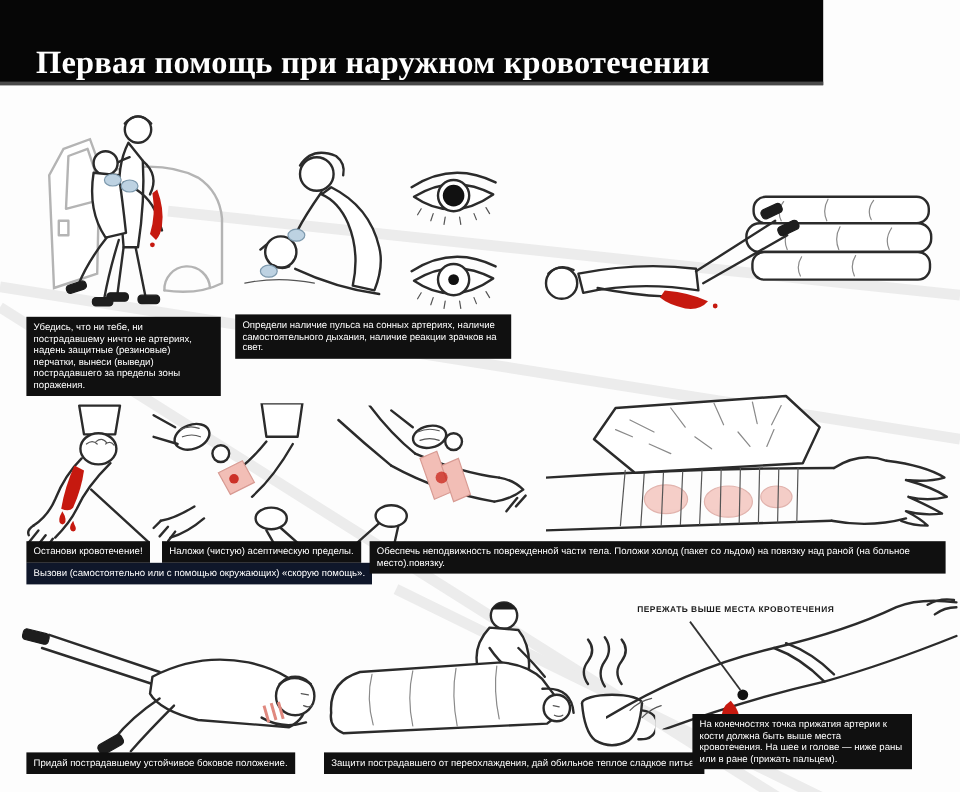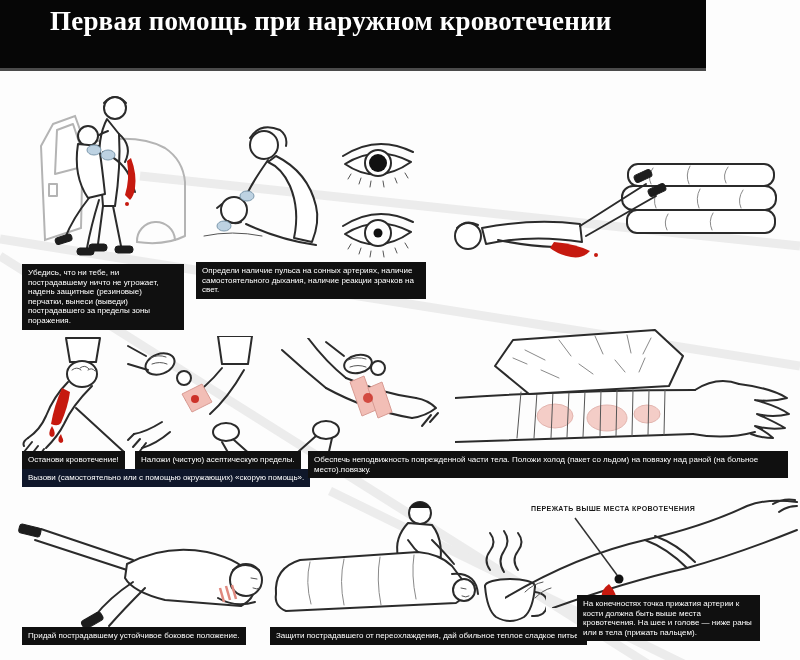--- a/index.html
+++ b/index.html
@@ -1,20 +1,20 @@
 <!DOCTYPE html>
 <html lang="ru"><head>
 <meta charset="utf-8">
 <style>
   html,body{margin:0;padding:0;background:#dcdcdc;}
   #page{position:relative;width:800px;height:660px;background:#fdfdfd;overflow:hidden;
         font-family:"Liberation Sans", sans-serif;}
   
   #hdr{position:absolute;left:0;top:0;width:686px;height:68px;background:#060606;
-       border-bottom:3px solid #4a4a4a;display:flex;align-items:flex-start;padding-left:20px;}
+       border-bottom:3px solid #4a4a4a;display:flex;align-items:flex-end;}
   #hdr h1{margin:0 0 0 30px;padding-top:6px;color:#ffffff;font-family:"Liberation Serif", serif;
        font-size:27px;font-weight:700;letter-spacing:0.2px;}
   
   #beams{position:absolute;left:0;top:71px;z-index:0;}
   
   .ill{position:absolute;z-index:1;}
   .ln{fill:none;stroke:#2b2b2b;stroke-width:2;stroke-linecap:round;stroke-linejoin:round;}
   .fig{fill:#ffffff;stroke:#2b2b2b;stroke-width:2;stroke-linecap:round;stroke-linejoin:round;}
   .lt{fill:none;stroke:#b4b4b4;stroke-width:2;stroke-linecap:round;stroke-linejoin:round;}
   .ltf{fill:#ffffff;stroke:#b4b4b4;stroke-width:2;}
@@ -221,32 +221,32 @@
     <path class="thin" d="M20,96 q8,-8 18,-10 M30,102 q8,-8 16,-10"></path>
     <path class="ln" d="M268,8 q10,-6 22,-4 M274,16 q8,-6 18,-6"></path>
     <line x1="70" y1="22" x2="112" y2="79" stroke="#333" stroke-width="1.5"></line>
     <circle cx="114" cy="83" r="4.5" fill="#111"></circle>
     <path class="blood" d="M104,88 q9,10 7,19 q-9,5 -14,-4 q-2,-9 7,-15 z"></path>
     <path class="blood" d="M98,97 q-3,7 2,9 q5,-2 2,-9 l-2,-4 z"></path>
   </svg>
 
   <div id="pressure-label">ПЕРЕЖАТЬ ВЫШЕ МЕСТА КРОВОТЕЧЕНИЯ</div>
 
-  <div class="cap" style="left:22px;top:264px;width:162px">Убедись, что ни тебе, ни пострадавшему ничто не угрожает, надень защитные (резиновые) перчатки, вынеси (выведи) пострадавшего за пределы зоны поражения.</div>
+  <div class="cap" style="left:22px;top:264px;width:162px">Убедись, что ни тебе, ни пострадавшему ничто не артериях, надень защитные (резиновые) перчатки, вынеси (выведи) пострадавшего за пределы зоны поражения.</div>
 
   <div class="cap" style="left:196px;top:262px;width:230px">Определи наличие пульса на сонных артериях, наличие самостоятельного дыхания, наличие реакции зрачков на свет.</div>
 
 
   <div class="cap nowrap" style="left:22px;top:451px">Останови кровотечение!</div>
 
   <div class="cap nowrap" style="left:135px;top:451px">Наложи (чистую) асептическую пределы.</div>
 
   <div class="cap alert nowrap" style="left:22px;top:469px">Вызови (самостоятельно или с помощью окружающих) «скорую помощь».</div>
 
   <div class="cap nowrap" style="left:22px;top:627px">Придай пострадавшему устойчивое боковое положение.</div>
 
   <div class="cap" style="left:308px;top:451px;width:480px">Обеспечь неподвижность поврежденной части тела. Положи холод (пакет со льдом) на повязку над раной (на больное место).повязку.</div>
 
   <div class="cap nowrap" style="left:270px;top:627px">Защити пострадавшего от переохлаждения, дай обильное теплое сладкое питье.</div>
 
-  <div class="cap" style="left:577px;top:595px;width:183px">На конечностях точка прижатия артерии к кости должна быть выше места кровотечения. На шее и голове — ниже раны или в тела (прижать пальцем).</div>
+  <div class="cap" style="left:577px;top:595px;width:183px">На конечностях точка прижатия артерии к кости должна быть выше места кровотечения. На шее и голове — ниже раны или в ране (прижать пальцем).</div>
 
 </div>
 
 </body></html>

